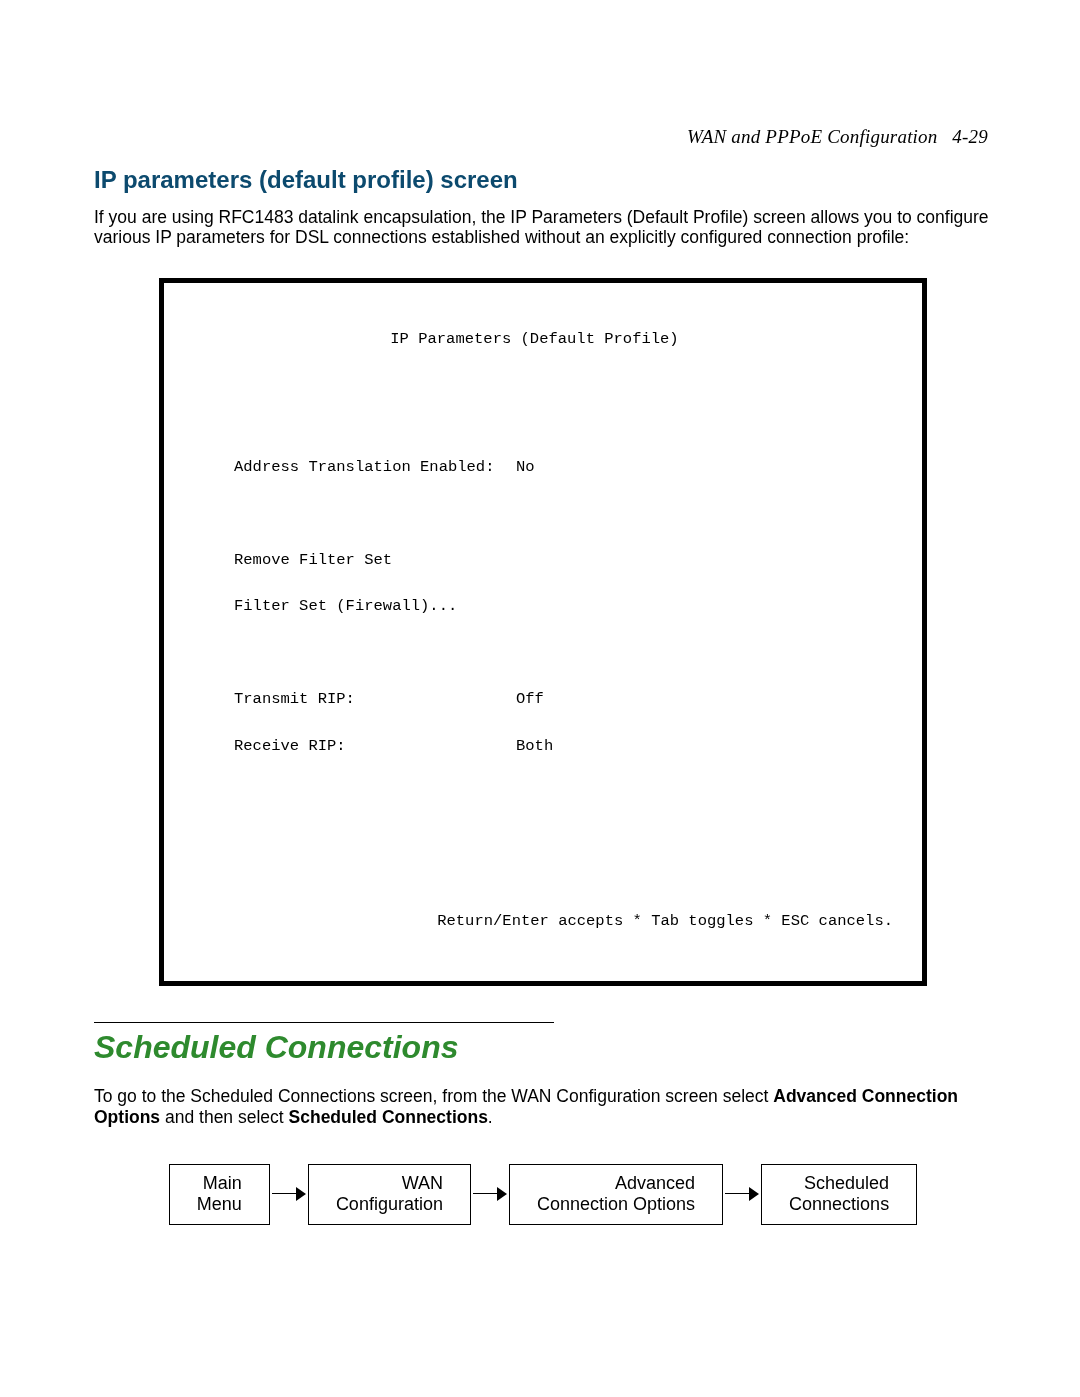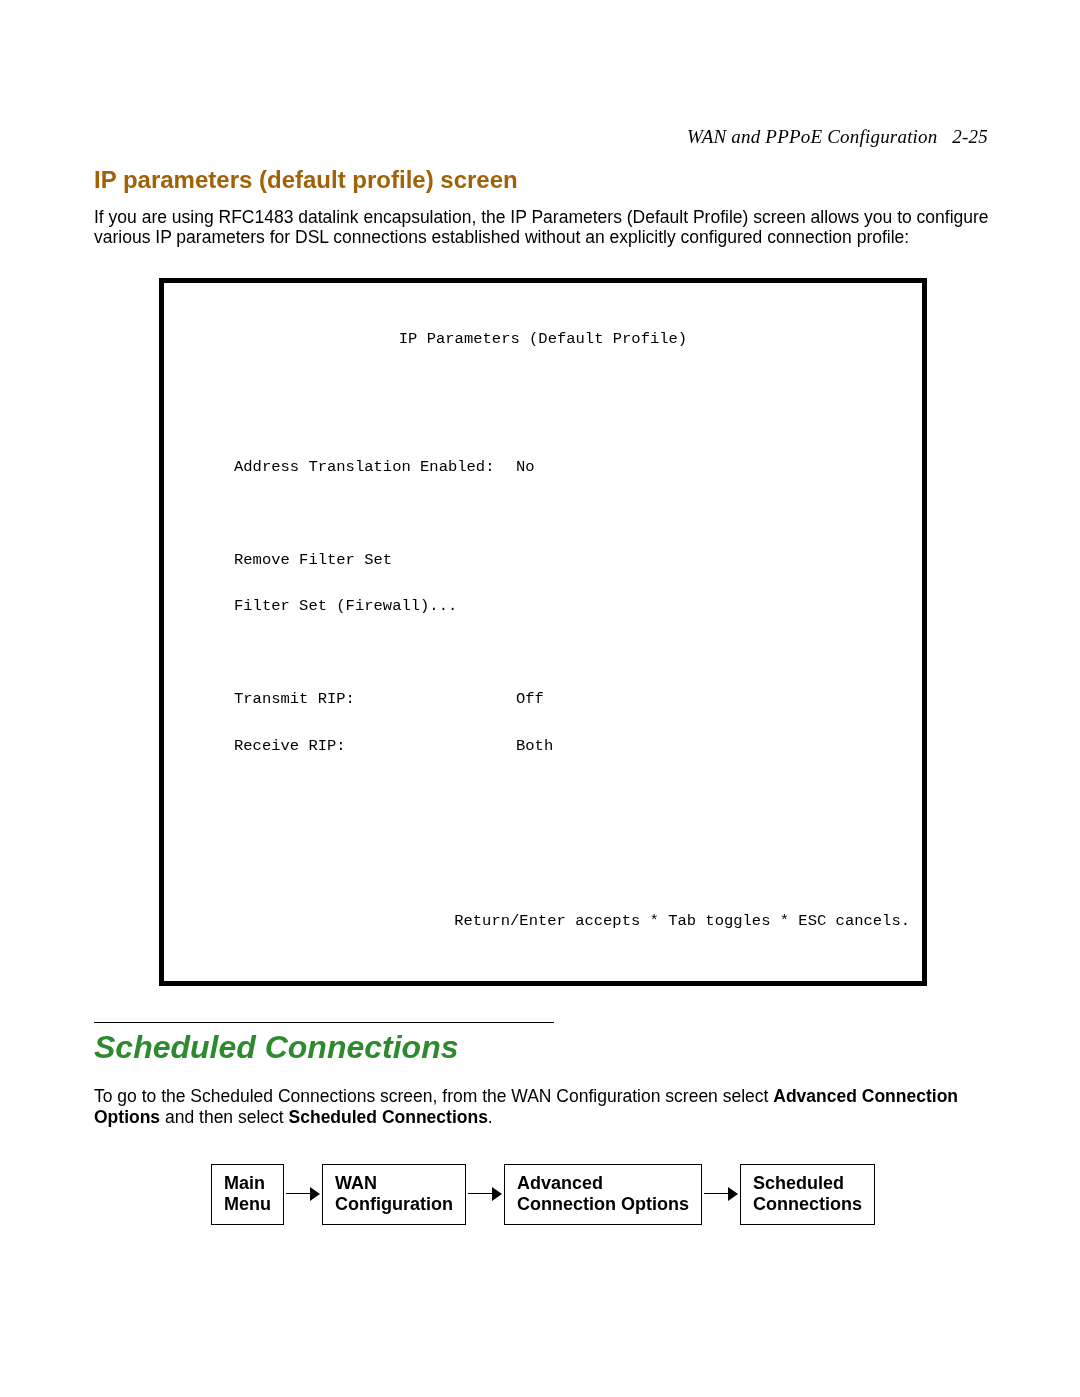--- a/index.html
+++ b/index.html
@@ -19,35 +19,35 @@
   .header {
     text-align: right;
     font-style: italic;
     font-family: "Times New Roman", Times, serif;
     font-size: 19px;
     margin-bottom: 18px;
     margin-right: 4px;
     letter-spacing: 0.2px;
   }
   .section-heading {
-    color: #a16207;
+    color: #0c4a6e;
     font-weight: bold;
     font-size: 24px;
     margin: 0 0 12px 0;
   }
   .para {
     margin: 12px 0 10px 0;
   }
   .terminal-box {
     margin: 30px 65px 18px 65px;
     border: 5px solid #000;
     font-family: "Courier New", Courier, monospace;
     font-size: 15.5px;
     line-height: 1.0;
-    padding: 18px 12px 20px 12px;
+    padding: 18px 29px 20px 12px;
     white-space: pre;
   }
   .term-title {
     text-align: center;
     margin-bottom: 50px;
   }
   .term-block {
     margin-left: 58px;
   }
   .term-row { white-space: pre; }
@@ -79,23 +79,22 @@
   .nav-diagram {
     margin: 36px 0 0 0;
     display: flex;
     align-items: center;
     justify-content: center;
     font-size: 18px;
     line-height: 1.2;
   }
   .nav-box {
     border: 1.4px solid #000;
-    text-align: left;
-    padding: 8px 12px;
-    font-weight: bold;
+    text-align: right;
+    padding: 8px 27px;
   }
   .arrow {
     width: 34px; height: 16px; position: relative;
     margin: 0 2px;
   }
   .arrow::before {
     content: "";
     position: absolute;
     top: 7px; left: 0; right: 6px;
     border-top: 1.6px solid #000;
@@ -108,21 +107,21 @@
     border-top: 7px solid transparent;
     border-bottom: 7px solid transparent;
   }
 </style>
 </head>
 <body>
 
 <div class="page">
 
   <div class="header">
-    <span>WAN and PPPoE Configuration</span>&nbsp;&nbsp;&nbsp;<span>2-25</span>
+    <span>WAN and PPPoE Configuration</span>&nbsp;&nbsp;&nbsp;<span>4-29</span>
   </div>
 
   <div class="section-heading">IP parameters (default profile) screen</div>
 
   <p class="para">If you are using RFC1483 datalink encapsulation, the IP Parameters (Default Profile) screen allows you to configure various IP parameters for DSL connections established without an explicitly configured connection profile:</p>
 
   <div class="terminal-box">
     <div class="term-title">IP Parameters (Default Profile)</div>
     <div class="term-block">
       <div class="term-pair">

